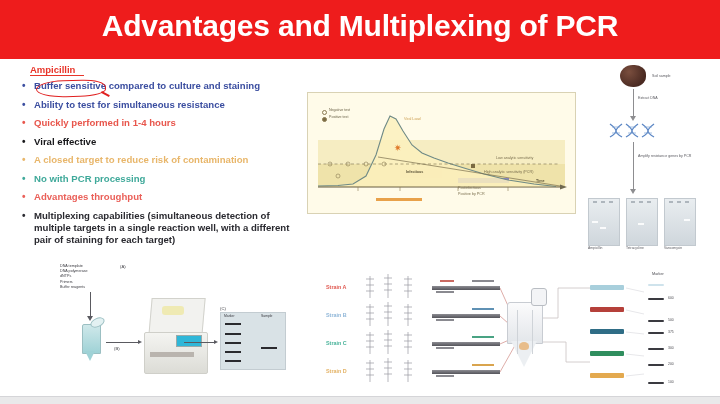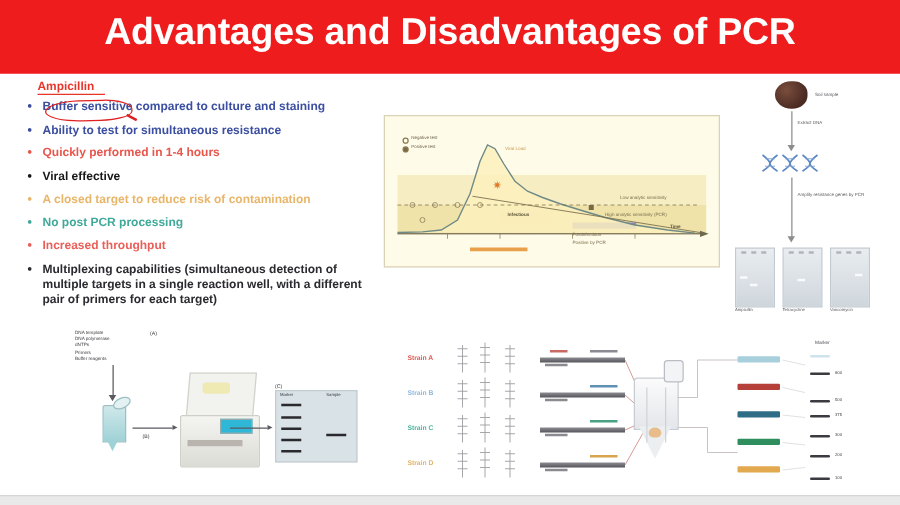--- a/index.html
+++ b/index.html
@@ -100,21 +100,21 @@
   .msz{position:absolute;left:346px;font-size:3.4px;color:#4a4a50;}
 
   .footer{position:absolute;left:0;top:396px;width:720px;height:8px;background:#e9e9ea;border-top:1px solid #d5d5d8;}
 </style>
 </head>
 <body>
 
 <div class="slide">
 
   <div class="banner">
-    <div class="banner-title">Advantages and Disadvantages of PCR</div>
+    <div class="banner-title">Advantages and Multiplexing of PCR</div>
   </div>
 
   <div class="adv-head">
     <span>Ampicillin</span>
     <span class="ul"></span>
   </div>
 
   <div class="bullets">
     <div class="bl c-blue">
       <span class="dot">•</span>
@@ -131,29 +131,29 @@
     <div class="bl c-black">
       <span class="dot">•</span>
       <span class="tx">Viral effective</span>
     </div>
     <div class="bl c-tan">
       <span class="dot">•</span>
       <span class="tx">A closed target to reduce risk of contamination</span>
     </div>
     <div class="bl c-teal">
       <span class="dot">•</span>
-      <span class="tx">No post PCR processing</span>
+      <span class="tx">No with PCR processing</span>
     </div>
     <div class="bl c-red">
       <span class="dot">•</span>
-      <span class="tx">Increased throughput</span>
+      <span class="tx">Advantages throughput</span>
     </div>
     <div class="bl c-dark">
       <span class="dot">•</span>
-      <span class="tx">Multiplexing capabilities (simultaneous detection of multiple targets in a single reaction well, with a different pair of primers for each target)</span>
+      <span class="tx">Multiplexing capabilities (simultaneous detection of multiple targets in a single reaction well, with a different pair of staining for each target)</span>
     </div>
   </div>
   <div class="circ"></div>
   <div class="tick"></div>
 
   <div class="chart">
     <div class="band-low"></div>
     <div class="band-hi"></div>
 
     <div class="infbox"></div>

